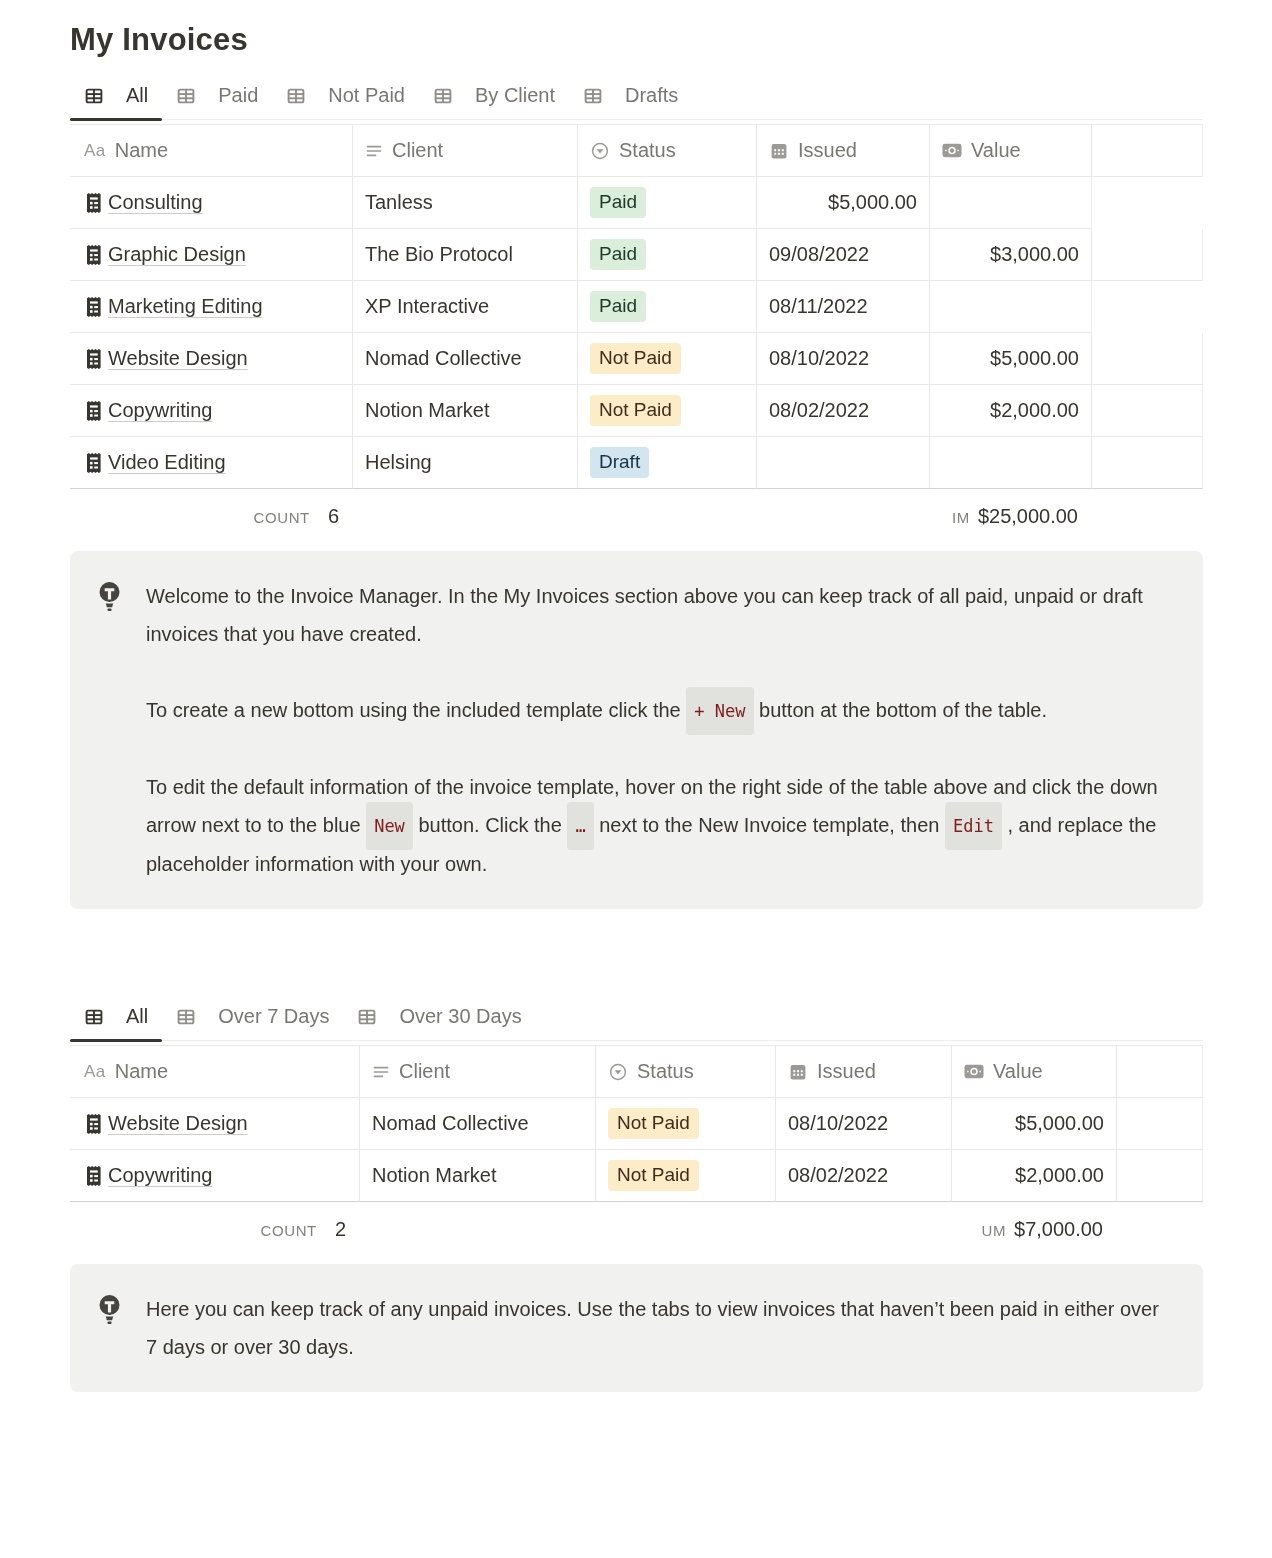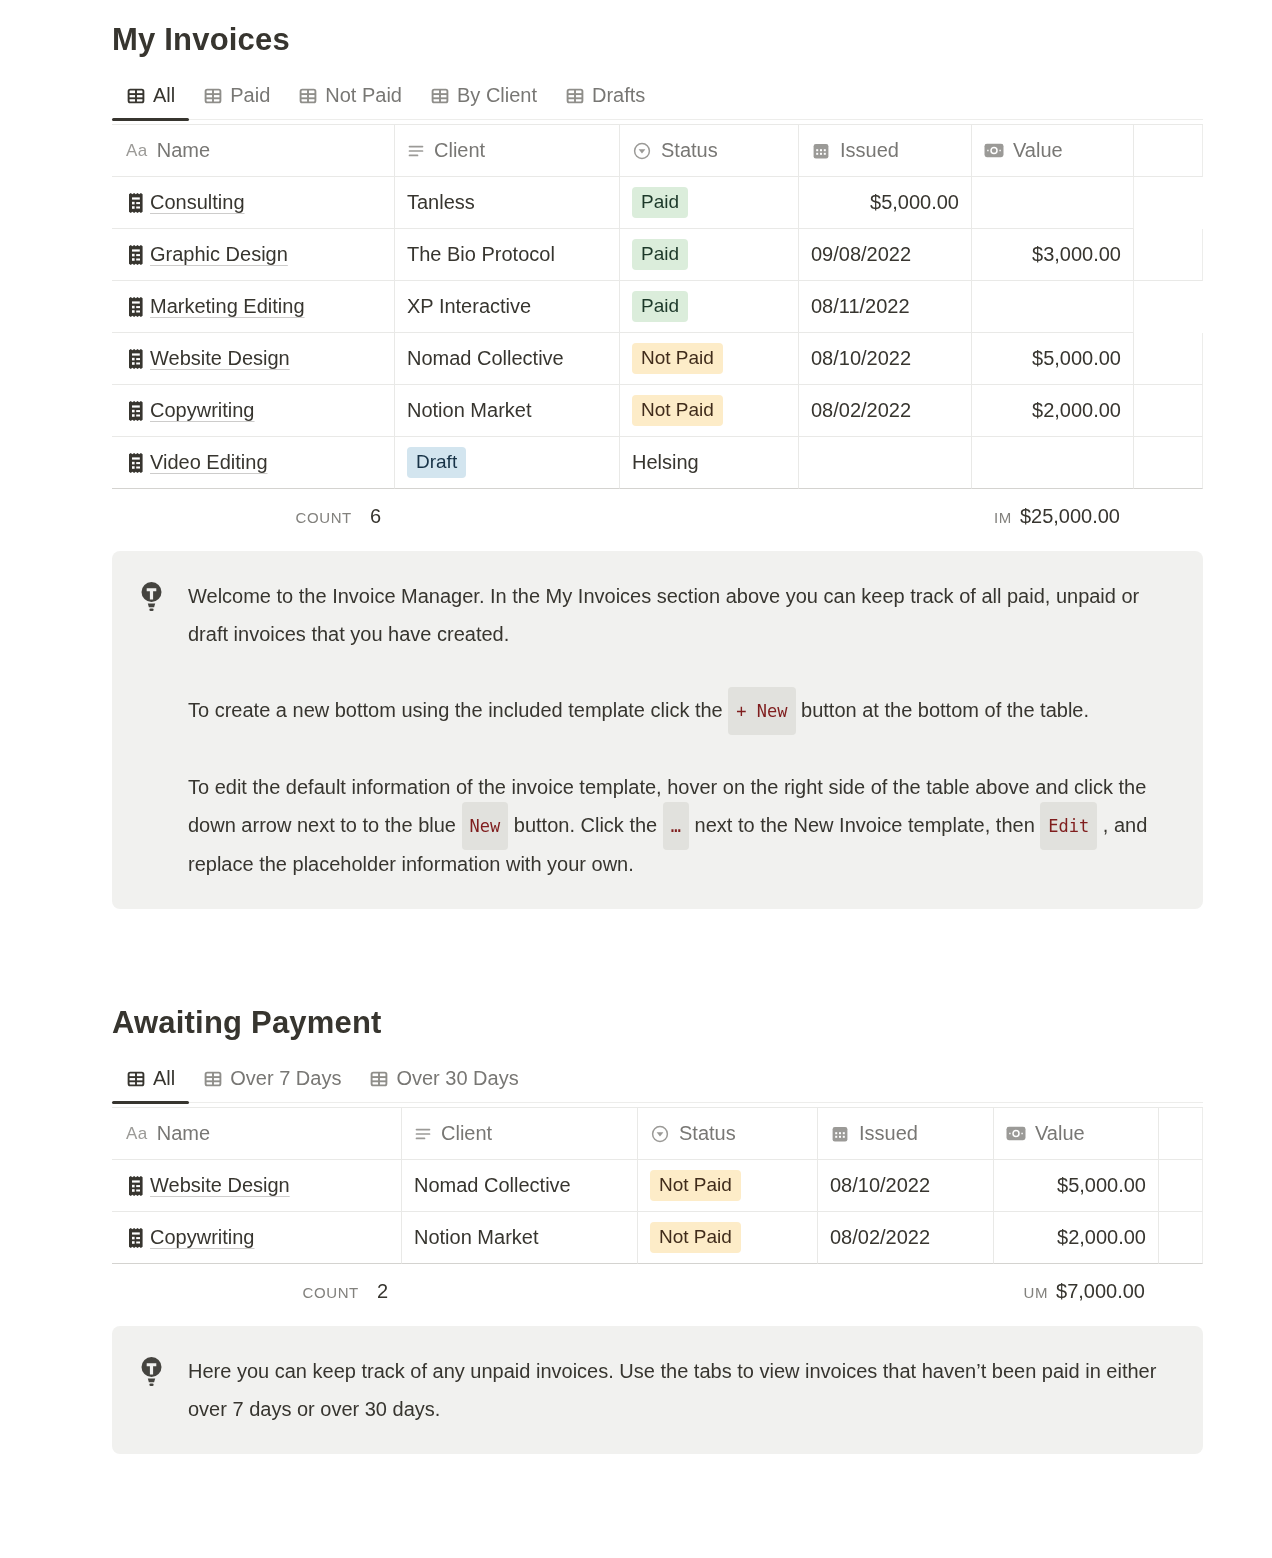--- a/index.html
+++ b/index.html
@@ -2,42 +2,42 @@
 <html><head>
 <meta charset="utf-8">
 <style>
   * { box-sizing: border-box; margin: 0; padding: 0; }
   html,body { background:#ffffff; }
   body {
     width: 1272px;
     font-family: "Liberation Sans", "DejaVu Sans", sans-serif;
     color: #37352F;
   }
-  .wrap { padding: 22px 69px 24px 70px; margin-left: 42px; }
+  .wrap { padding: 22px 69px 24px 70px; }
 
   h1.section-title {
     font-size: 31px;
     font-weight: 700;
     color: #37352F;
     letter-spacing: 0.2px;
     margin-bottom: 26px;
   }
   .section-2 { margin-top: 96px; }
 
   
   .tabbar {
     display: flex;
     align-items: stretch;
     border-bottom: 1px solid #EDEDEB;
     margin-bottom: 4px;
   }
   .tab {
     display: inline-flex;
     align-items: center;
-    gap: 7px;
+    gap: 22px;
     padding: 0 14px 12px 14px;
     font-size: 20px;
     color: #787774;
     position: relative;
     cursor: pointer;
     white-space: nowrap;
   }
   .tab .tabicon { display: inline-flex; color: #8F8E8A; }
   .tab.active { color: #37352F; font-weight: 500; }
   .tab.active .tabicon { color: #37352F; }
@@ -373,24 +373,24 @@
                   <path d="M3 2.2 L4.7 1 L6.4 2.2 L8.1 1 L9.8 2.2 L11.5 1 L13.2 2.2 L14.9 1 L16.6 2.2 V19.8 L14.9 21 L13.2 19.8 L11.5 21 L9.8 19.8 L8.1 21 L6.4 19.8 L4.7 21 L3 19.8 Z" fill="#37352F"></path>
                   <rect x="6" y="5.4" width="7.8" height="2.2" fill="#fff"></rect>
                   <rect x="6" y="9.8" width="2.6" height="2.6" fill="#fff"></rect>
                   <rect x="10.2" y="10.1" width="3.8" height="2" fill="#fff"></rect>
                   <rect x="6" y="14.2" width="2.6" height="2.6" fill="#fff"></rect>
                   <rect x="10.2" y="14.5" width="3.8" height="2" fill="#fff"></rect>
                 </svg>
               </span>
             <span class="plink">Video Editing</span>
           </div>
+          <div class="td">Helsing</div>
           <div class="td">
               <span class="badge" data-color="blue">Draft</span>
             </div>
-          <div class="td">Helsing</div>
           <div class="td"></div>
           <div class="td td-value"></div>
           <div class="td td-extra"></div>
         </div>
       </div>
 
       <div class="tfoot tgrid-1">
         <div class="agg agg-count">
           <span class="agg-label">COUNT</span>
           <span class="agg-value">6</span>
@@ -413,21 +413,20 @@
       </span>
       <div class="callout-body">
         <p><span>Welcome to the Invoice Manager. In the My Invoices section above you can keep track of all paid, unpaid or draft invoices that you have created.</span></p>
         <p><span>To create a new bottom using the included template click the </span><span class="code">+ New</span><span> button at the bottom of the table.</span></p>
         <p><span>To edit the default information of the invoice template, hover on the right side of the table above and click the down arrow next to to the blue </span><span class="code">New</span><span> button. Click the </span><span class="code">…</span><span> next to the New Invoice template, then </span><span class="code">Edit</span><span> , and replace the placeholder information with your own.</span></p>
       </div>
     </div>
   </div>
 
   <div class="section section-2">
-    <h1 class="section-title">Awaiting Payment</h1>
 
     <div class="tabbar">
       <div class="tab active">
         <span class="tabicon">
             <svg width="20" height="20" viewBox="0 0 20 20" fill="none" stroke="currentColor" stroke-width="1.9">
               <rect x="2.6" y="3.6" width="14.8" height="12.8" rx="1.6"></rect>
               <line x1="2.6" y1="8.1" x2="17.4" y2="8.1"></line>
               <line x1="2.6" y1="12.3" x2="17.4" y2="12.3"></line>
               <line x1="10" y1="3.6" x2="10" y2="16.4"></line>
             </svg>

